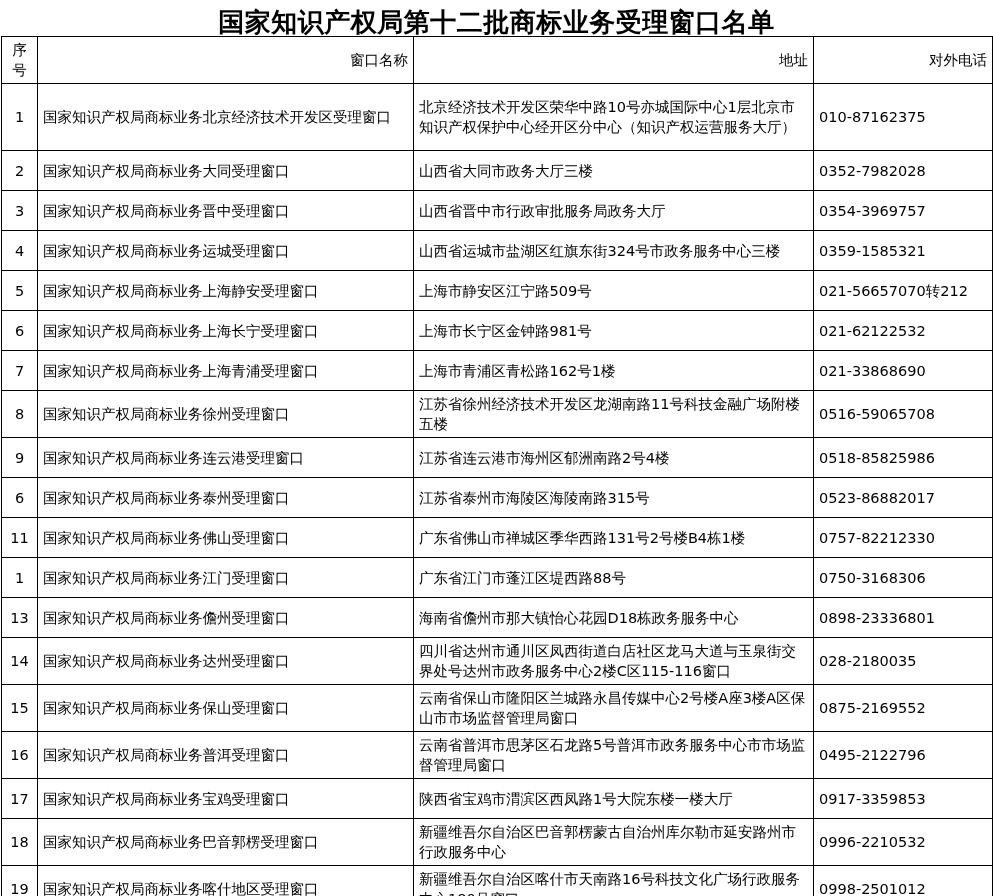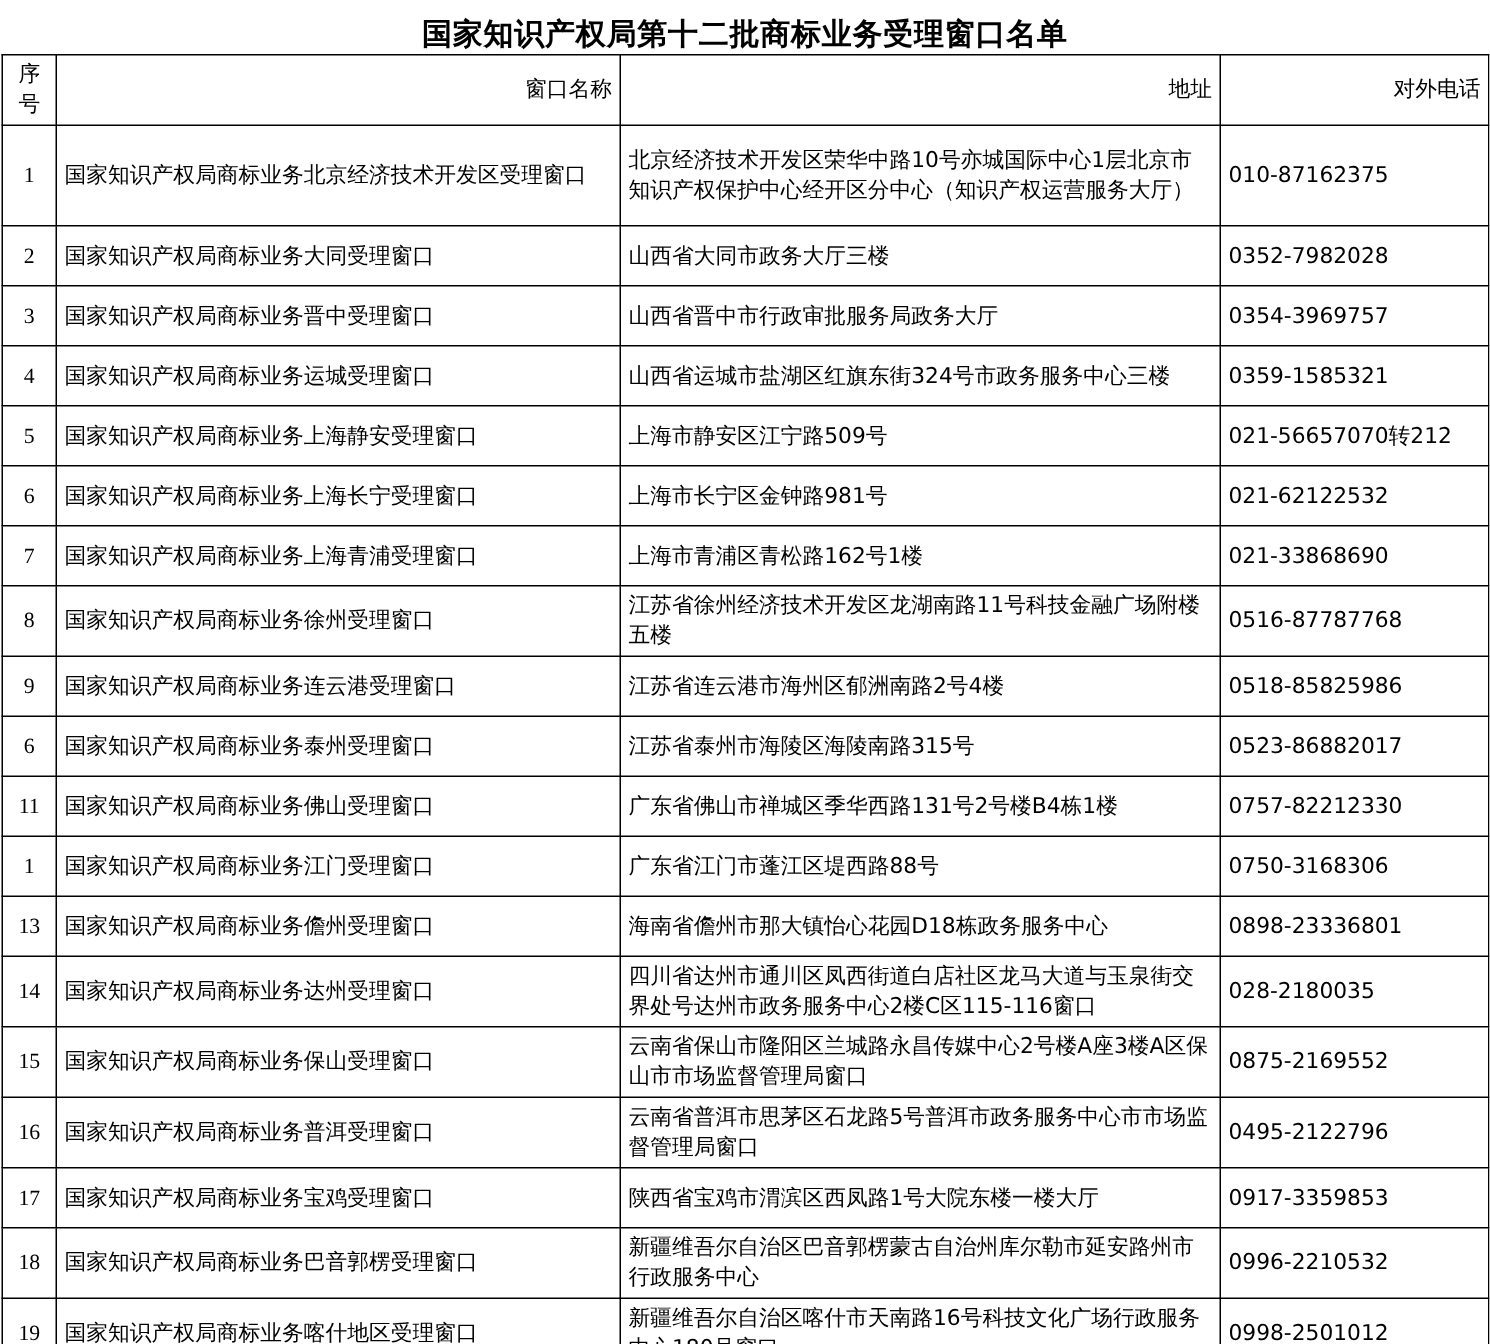--- a/index.html
+++ b/index.html
@@ -15,21 +15,21 @@
     overflow: hidden;
   }
   .page {
     width: 993px;
     height: 896px;
     position: relative;
     box-sizing: border-box;
   }
   .doc-title {
     text-align: center;
-    font-size: 20px;
+    font-size: 26px;
     font-weight: bold;
     letter-spacing: 0.5px;
     line-height: 36px;
     padding-top: 4px;
     padding-bottom: 2px;
     height: 36px;
     box-sizing: border-box;
     white-space: nowrap;
   }
   table.listing {
@@ -47,21 +47,20 @@
     font-weight: normal;
     vertical-align: middle;
     word-break: break-all;
     box-sizing: border-box;
   }
   th.col-seq, td.col-seq {
     width: 36px;
     text-align: center;
     padding-left: 1px;
     padding-right: 1px;
-    font-family: Liberation Serif, serif;
   }
   th.col-seq {
     line-height: 19px;
     font-size: 14.5px;
   }
   th.col-name, td.col-name {
     width: 376px;
   }
   th.col-addr, td.col-addr {
     width: 400px;
@@ -145,21 +144,21 @@
         <tr>
           <td class="col-seq">7</td>
           <td class="col-name">国家知识产权局商标业务上海青浦受理窗口</td>
           <td class="col-addr">上海市青浦区青松路162号1楼</td>
           <td class="col-phone">021-33868690</td>
         </tr>
         <tr class="tall">
           <td class="col-seq">8</td>
           <td class="col-name">国家知识产权局商标业务徐州受理窗口</td>
           <td class="col-addr">江苏省徐州经济技术开发区龙湖南路11号科技金融广场附楼五楼</td>
-          <td class="col-phone">0516-87787768</td>
+          <td class="col-phone">0516-59065708</td>
         </tr>
         <tr>
           <td class="col-seq">9</td>
           <td class="col-name">国家知识产权局商标业务连云港受理窗口</td>
           <td class="col-addr">江苏省连云港市海州区郁洲南路2号4楼</td>
           <td class="col-phone">0518-85825986</td>
         </tr>
         <tr>
           <td class="col-seq">6</td>
           <td class="col-name">国家知识产权局商标业务泰州受理窗口</td>

